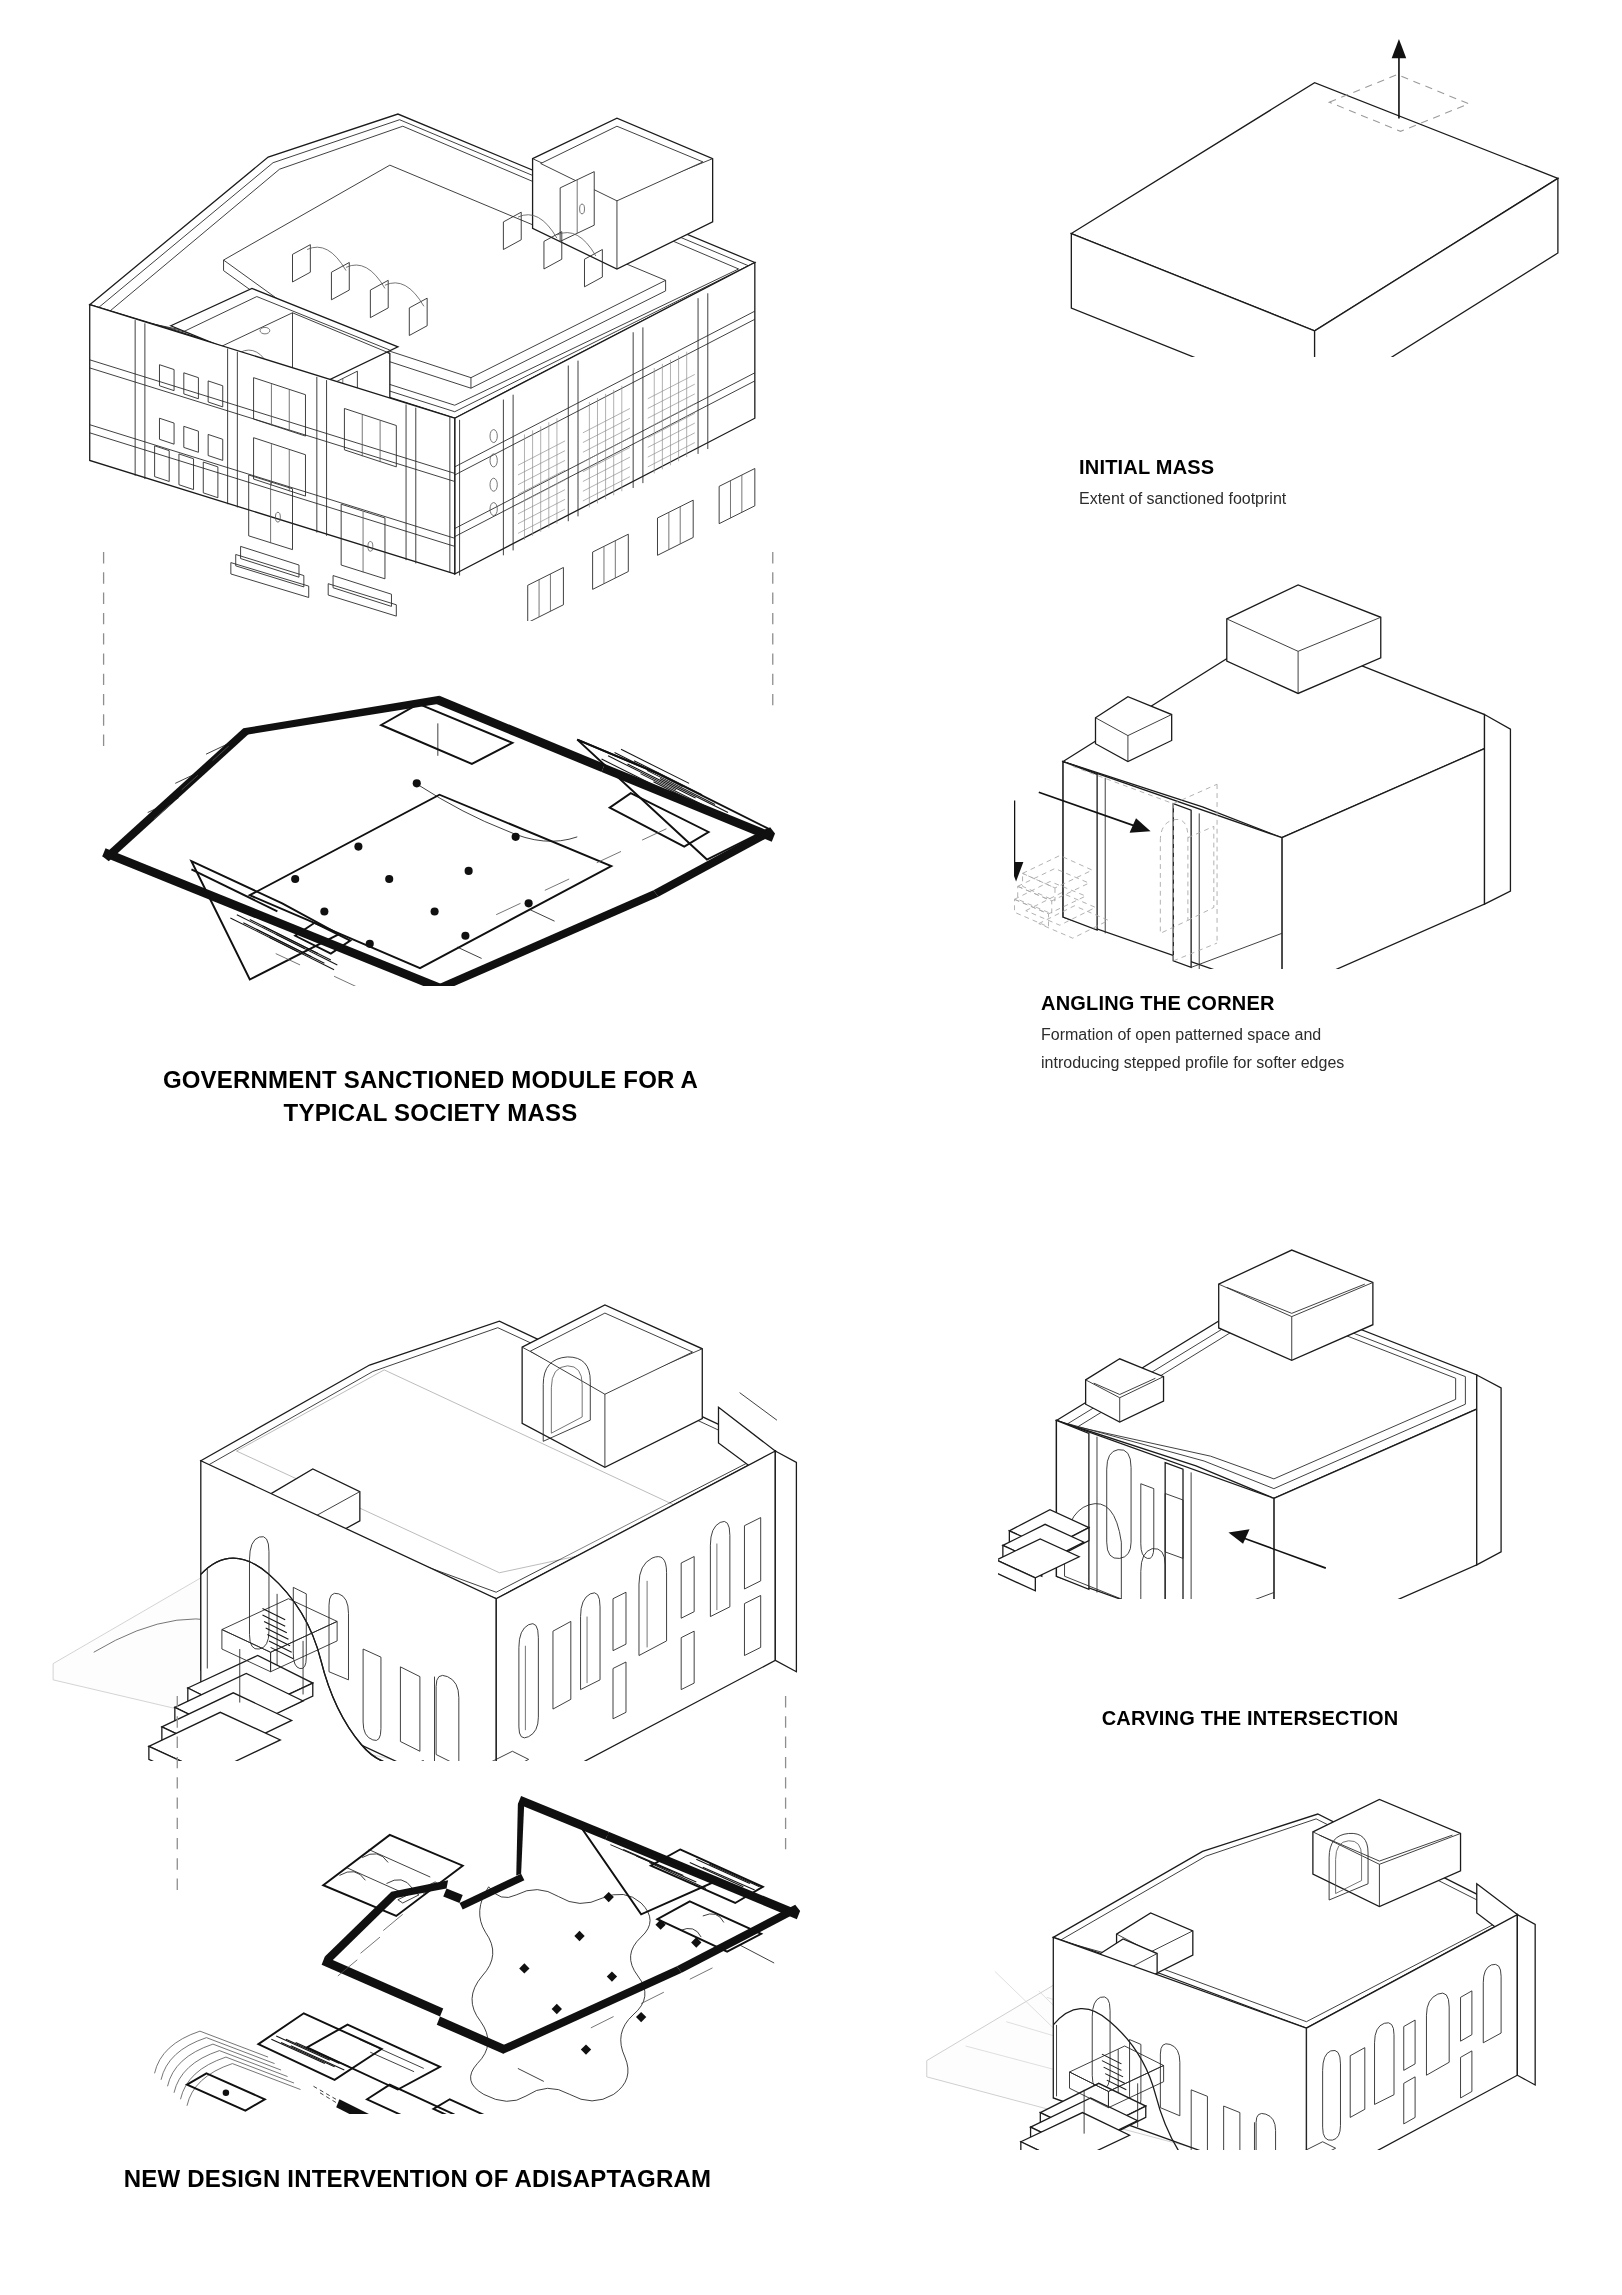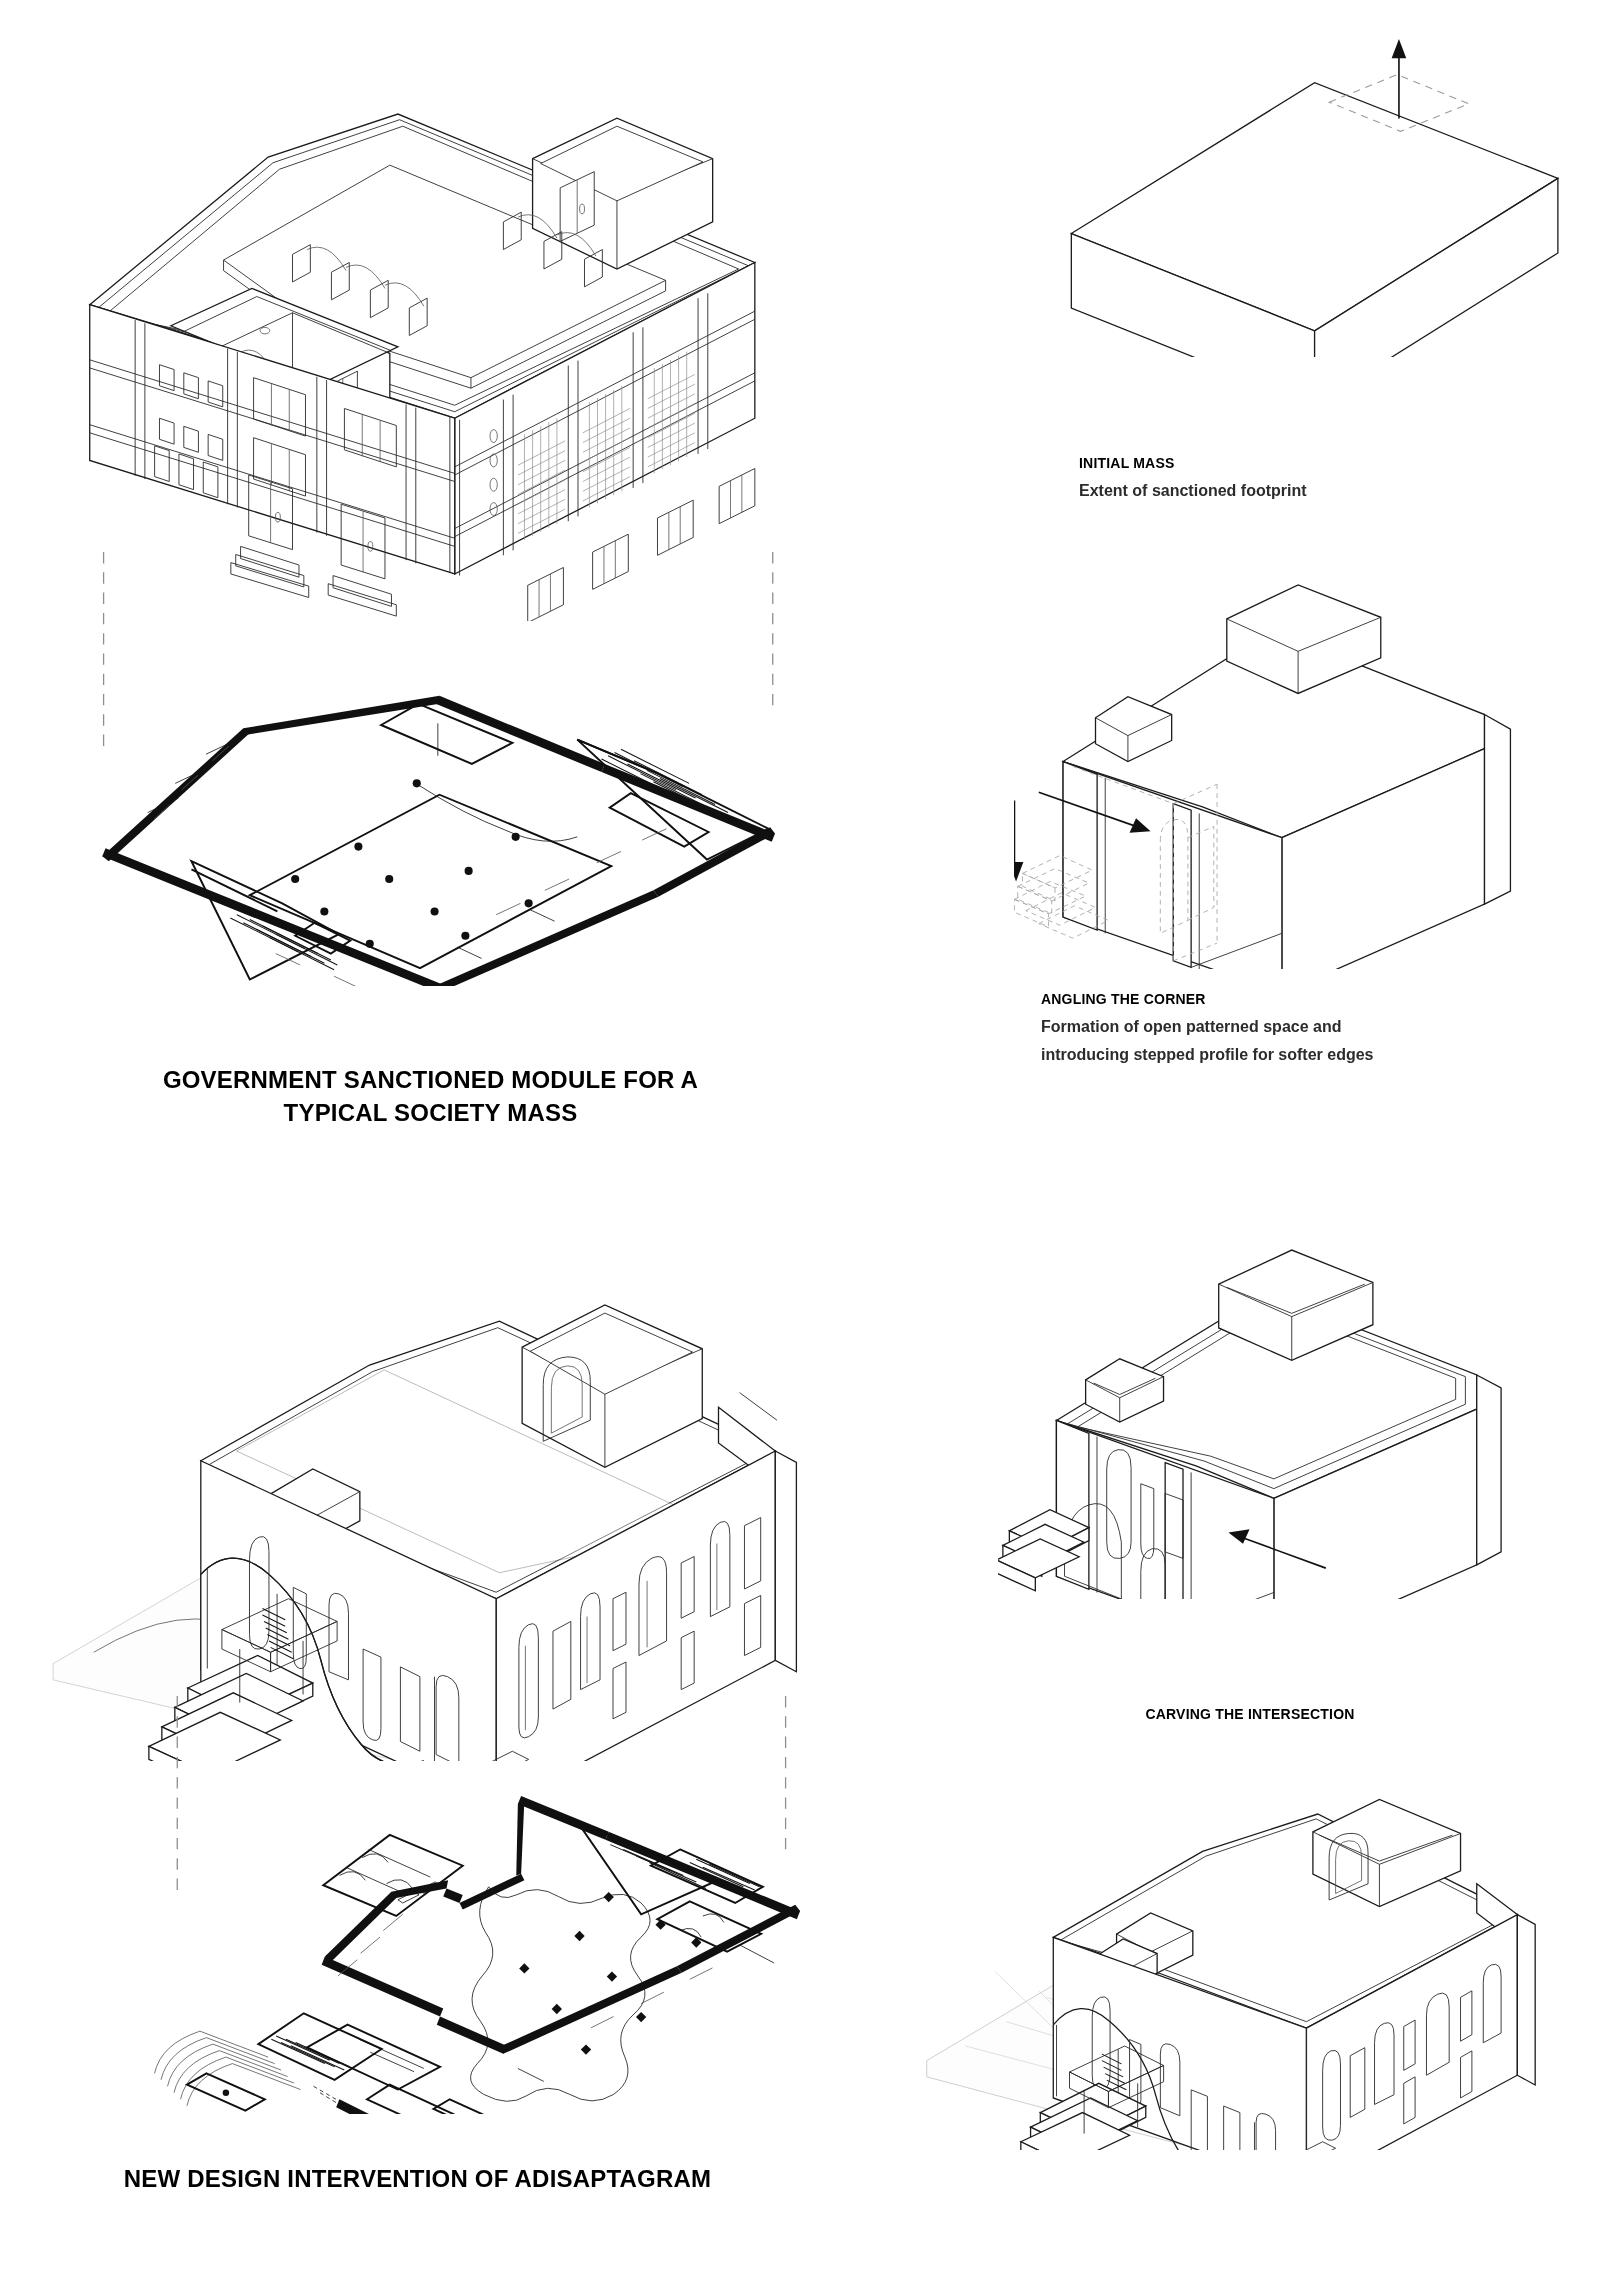--- a/index.html
+++ b/index.html
@@ -41,31 +41,31 @@
   .draw .thinwall { fill: none; stroke: #101010; stroke-width: 2.4; }
   .draw .hair { fill: none; stroke: #141414; stroke-width: 1.0; }
   .draw .hatch { fill: none; stroke: #141414; stroke-width: 1.3; }
   .draw .dot { fill: #101010; }
   .draw .glass { fill: none; stroke: #8d8d8d; stroke-width: 0.85; }
   .draw .proj { fill: none; stroke: #8e8e8e; stroke-width: 1.6; stroke-dasharray: 14 11; }
 
   
   .caption { position: absolute; }
   .cap-title {
-    font-size: 14px;
+    font-size: 20px;
     font-weight: 700;
     letter-spacing: 0.2px;
     line-height: 1.32;
     color: #000000;
     margin: 0;
     white-space: pre-line;
   }
   .cap-sub {
     font-size: 16px;
-    font-weight: 700;
+    font-weight: 400;
     line-height: 1.72;
     color: #2c2c2c;
     margin: 4.9px 0 0 0;
     white-space: pre-line;
   }
   .cap-center { text-align: center; }
   .cap-left { text-align: left; }
 
   .big-title {
     font-size: 24px;

